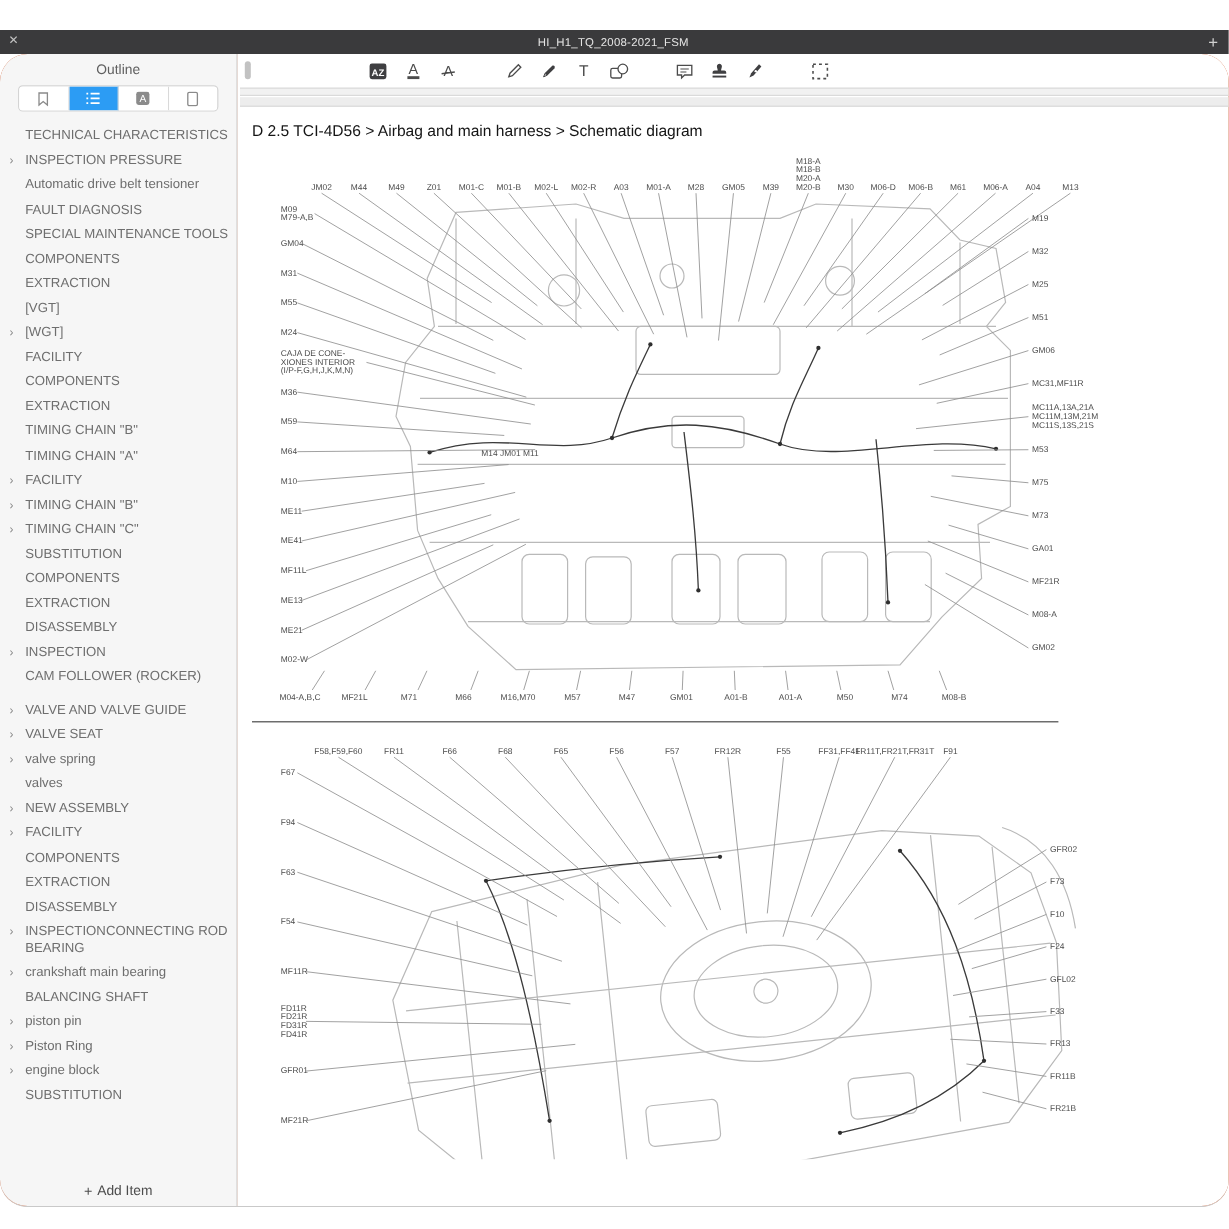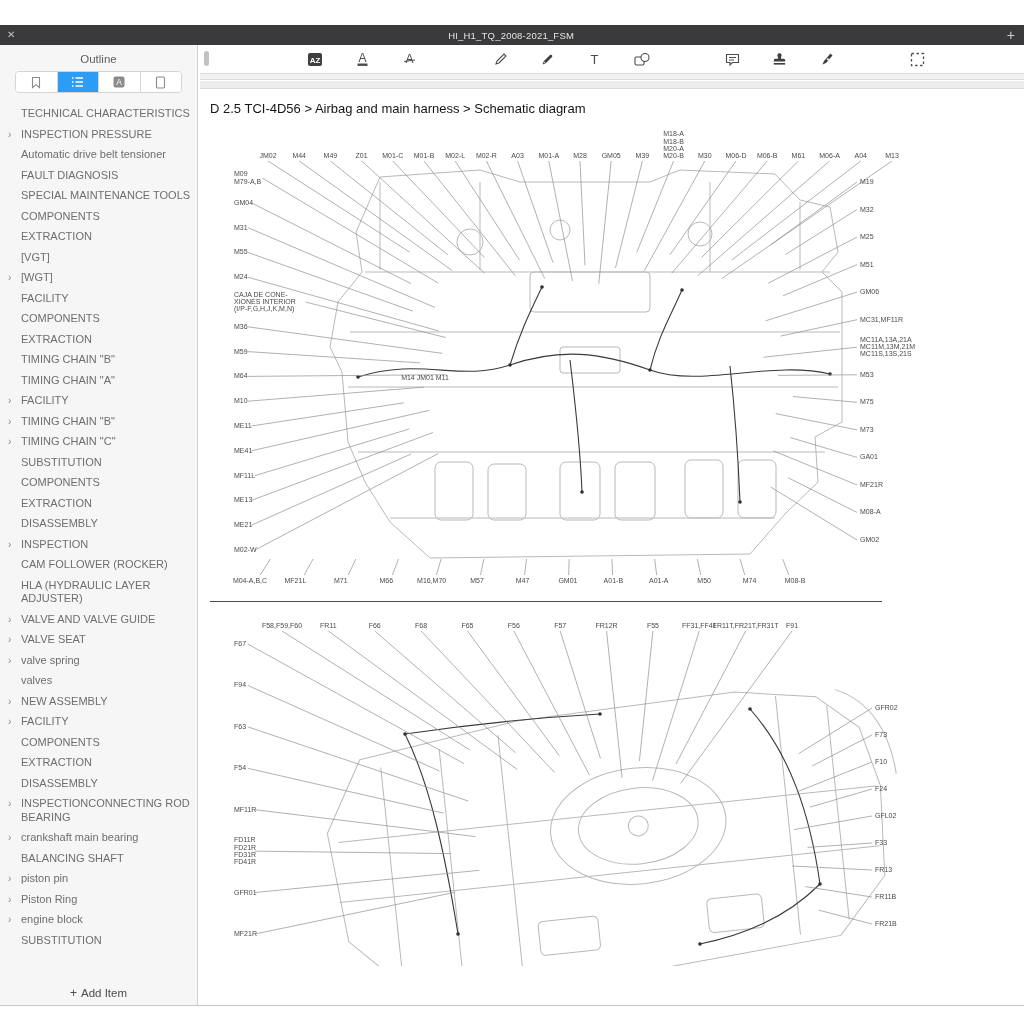--- a/index.html
+++ b/index.html
@@ -4,39 +4,39 @@
 <style>
   html,body{margin:0;padding:0;}
   body{width:1024px;height:1024px;background:#ffffff;font-family:"Liberation Sans",sans-serif;position:relative;overflow:hidden;}
   .frame{position:absolute;top:25px;left:0;width:1024px;height:981px;}
   
   .titlebar{height:20px;background:#3a3a3c;display:flex;align-items:center;}
   .tb-close{margin-left:7px;color:#c4c4c4;font-size:10px;line-height:10px;cursor:default;}
   .tb-title{flex:1;text-align:center;color:#e4e4e4;font-size:9.5px;letter-spacing:.2px;}
   .tb-plus{margin-right:9px;color:#d0d0d0;font-size:14px;line-height:12px;}
   
-  .window-body{display:flex;height:960px;background:#c2410c;border-bottom:1px solid #c9c9c9;overflow:hidden;}
+  .window-body{display:flex;height:960px;background:#c2410c;border-bottom:1px solid #c9c9c9;overflow:hidden;border-radius:23px;}
   
   .sidebar{width:197px;background:#f6f6f6;border-right:1px solid #cfcfcf;display:flex;flex-direction:column;flex:none;}
   .sidebar-header{text-align:center;color:#606060;font-size:11.5px;padding:8px 0 6px;}
   .segmented{display:flex;margin:0 15px 9px 15px;border:1px solid #d4d4d4;border-radius:4px;background:#ffffff;height:20px;overflow:hidden;}
   .seg-btn{flex:1;display:flex;align-items:center;justify-content:center;border-right:1px solid #d9d9d9;background:#fff;}
   .seg-btn:last-child{border-right:none;}
   .seg-btn.active{background:#2c9cf4;}
   .outline-list{flex:1;overflow:hidden;padding-top:2px;}
   .o-item{display:flex;padding:3px 6px 4px 8px;color:#6e6e6e;font-size:11px;line-height:13.5px;}
   .o-chev{width:13px;flex:none;color:#8a8a8a;font-size:10px;line-height:13px;}
   .o-label{flex:1;}
   .add-item{height:24px;display:flex;align-items:center;justify-content:center;gap:4px;color:#4c4c4c;font-size:11.5px;flex:none;}
   .add-plus{font-size:12px;color:#4c4c4c;}
   
   .content{flex:1;position:relative;background:#ffffff;overflow:hidden;}
   .toolbar{height:28px;display:flex;align-items:center;position:relative;}
   .tb-pill{position:absolute;left:6px;top:6px;width:5px;height:15px;border-radius:2.5px;background:#c2c2c2;}
-  .tools{display:flex;align-items:flex-start;gap:28px;margin-left:108px;}
+  .tools{display:flex;align-items:flex-start;gap:10px;margin-left:108px;}
   .tool{width:19px;height:19px;display:flex;align-items:center;justify-content:center;}
   .tgap{width:16px;}
   .hbar1{height:5px;background:#f1f1f1;border-top:1px solid #dadada;border-bottom:1px solid #dadada;margin-left:2px;}
   .hbar2{height:7px;background:#ededed;border-bottom:1px solid #dadada;margin:1px 0 0 2px;}
   .page{padding:12px 0 0 12px;}
   .sec-title{font-size:13px;font-weight:normal;color:#151515;margin:0;}
   .sec2{margin-top:40px;}
   .rule{border:none;border-top:1.5px solid #4a4a4a;width:672px;margin:7px 0 0 0;}
   #diagram1{display:block;margin:6px 0 0 20px;}
   #diagram2{display:block;margin:12px 0 0 20px;}
@@ -176,21 +176,20 @@
           <div class="o-item">
             <span class="o-chev">›</span>
             <span class="o-label">INSPECTION</span>
           </div>
           <div class="o-item">
             <span class="o-chev"></span>
             <span class="o-label">CAM FOLLOWER (ROCKER)</span>
           </div>
           <div class="o-item">
             <span class="o-chev"></span>
-            <span class="o-label">HLA (HYDRAULIC LAYER ADJUSTER)</span>
           </div>
           <div class="o-item">
             <span class="o-chev">›</span>
             <span class="o-label">VALVE AND VALVE GUIDE</span>
           </div>
           <div class="o-item">
             <span class="o-chev">›</span>
             <span class="o-label">VALVE SEAT</span>
           </div>
           <div class="o-item">

